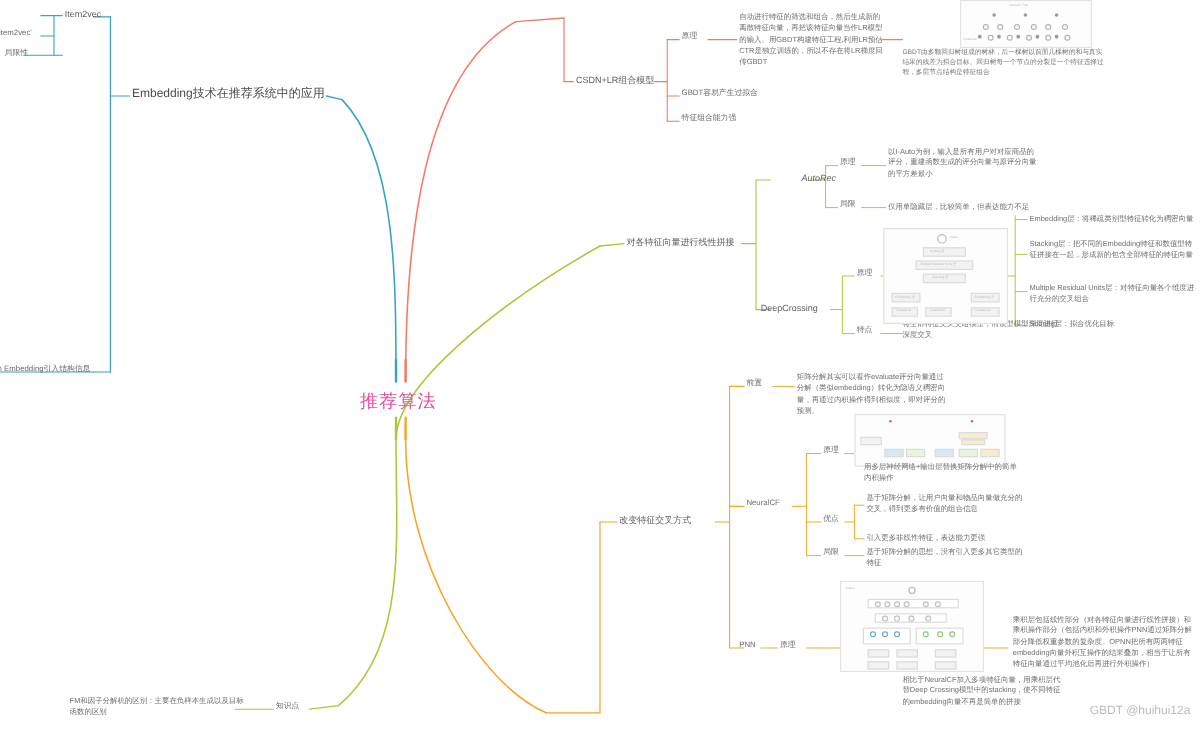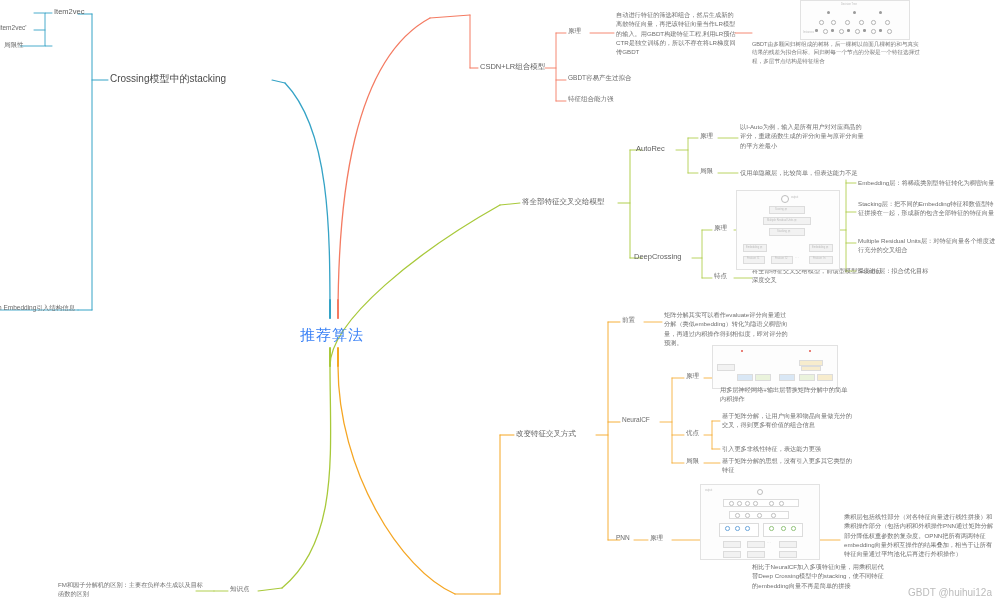--- a/index.html
+++ b/index.html
@@ -9,21 +9,21 @@
     font-family:"Liberation Sans","DejaVu Sans",sans-serif;
     overflow:hidden;position:relative;
     color:#4a4a4a;
   }
   #canvas{position:absolute;left:0;top:0;width:1000px;height:616px;}
   svg.links{position:absolute;left:0;top:0;width:1000px;height:616px;pointer-events:none;}
 
   .node{position:absolute;white-space:nowrap;line-height:1.35;}
   .node.wrap{white-space:normal;}
 
-  .t-root{font-size:15px;color:#3b82f6;letter-spacing:1px;}
+  .t-root{font-size:15px;color:#ec4899;letter-spacing:1px;}
   .t-l1b{font-size:10px;color:#4a4a4a;}
   .t-l2{font-size:7.5px;color:#5e5e5e;}
   .t-l3{font-size:6.5px;color:#6a6a6a;}
   .t-leaf{font-size:6.2px;color:#6f6f6f;line-height:1.5;}
   .t-tiny{font-size:5.6px;color:#777;line-height:1.5;}
 
   
   .fig{position:absolute;border:1px solid #e2e2e2;background:#fdfdfd;}
   .fig .cap{position:absolute;font-size:2.6px;color:#bdbdbd;}
   .fig .blk{position:absolute;background:#f2f2f2;border:0.5px solid #dcdcdc;}
@@ -143,21 +143,21 @@
       <path d="M712 449 L720 449" stroke="#f5a623" stroke-width="0.8"></path>
 
       <path d="M634 540 L648 540" stroke="#f5a623" stroke-width="0.8"></path>
       <path d="M672 540 L700 540" stroke="#f5a623" stroke-width="0.8"></path>
       <path d="M820 540 L840 540" stroke="#f5a623" stroke-width="0.8"></path>
     </g>
   </svg>
 
   <div class="node t-root" style="left:300px;top:325px;">推荐算法</div>
 
-  <div class="node t-l1b" style="left:110px;top:72px;">Crossing模型中的stacking</div>
+  <div class="node t-l1b" style="left:110px;top:72px;">Embedding技术在推荐系统中的应用</div>
 
   <div class="node t-l2" style="left:54px;top:7px;">Item2vec</div>
   <div class="node t-l3" style="left:-2px;top:24px;">'item2vec'</div>
   <div class="node t-l3" style="left:4px;top:41px;">局限性</div>
   <div class="node t-l3" style="left:-2px;top:304px;">h Embedding引入结构信息</div>
 
   <div class="node t-l2" style="left:480px;top:62px;">CSDN+LR组合模型</div>
 
   <div class="node t-l3" style="left:568px;top:27px;">原理</div>
   <div class="node t-l3" style="left:568px;top:74px;">GBDT容易产生过拟合</div>
@@ -184,23 +184,23 @@
     <div class="dot" style="left:54px;top:28px;width:2.5px;height:2.5px;border:0.5px solid #b5b5b5;"></div>
     <div class="dot" style="left:62px;top:28px;width:2.5px;height:2.5px;background:#9a9a9a;"></div>
     <div class="dot" style="left:70px;top:28px;width:2.5px;height:2.5px;border:0.5px solid #b5b5b5;"></div>
     <div class="dot" style="left:78px;top:28px;width:2.5px;height:2.5px;background:#9a9a9a;"></div>
     <div class="dot" style="left:86px;top:28px;width:2.5px;height:2.5px;border:0.5px solid #b5b5b5;"></div>
     <div class="cap" style="left:2px;top:30px;">Instances</div>
   </div>
 
   <div class="node wrap t-tiny" style="left:752px;top:40px;width:172px;">GBDT由多颗回归树组成的树林，后一棵树以前面几棵树的和与真实结果的残差为拟合目标。回归树每一个节点的分裂是一个特征选择过程，多层节点结构是特征组合</div>
 
-  <div class="node t-l2" style="left:522px;top:197px;">将全部特征交叉交给模型</div>
-
-  <div class="node t-l2" style="left:636px;top:144px;">AutoRec</div>
+  <div class="node t-l2" style="left:522px;top:197px;">对各特征向量进行线性拼接</div>
+
+  <div class="node t-l2" style="left:668px;top:144px;font-style:italic;">AutoRec</div>
   <div class="node t-l3" style="left:700px;top:132px;">原理</div>
   <div class="node t-l3" style="left:700px;top:167px;">局限</div>
   <div class="node wrap t-leaf" style="left:740px;top:122px;width:126px;">以I-Auto为例，输入是所有用户对对应商品的评分，重建函数生成的评分向量与原评分向量的平方差最小</div>
   <div class="node wrap t-leaf" style="left:740px;top:168px;width:150px;">仅用单隐藏层，比较简单，但表达能力不足</div>
 
   <div class="node t-l2" style="left:634px;top:252px;">DeepCrossing</div>
   <div class="node t-l3" style="left:714px;top:224px;">原理</div>
   <div class="node t-l3" style="left:714px;top:272px;">特点</div>
   <div class="node wrap t-leaf" style="left:752px;top:266px;width:130px;">将全部特征交叉交给模型，前馈型模型深度进行深度交叉</div>
 

